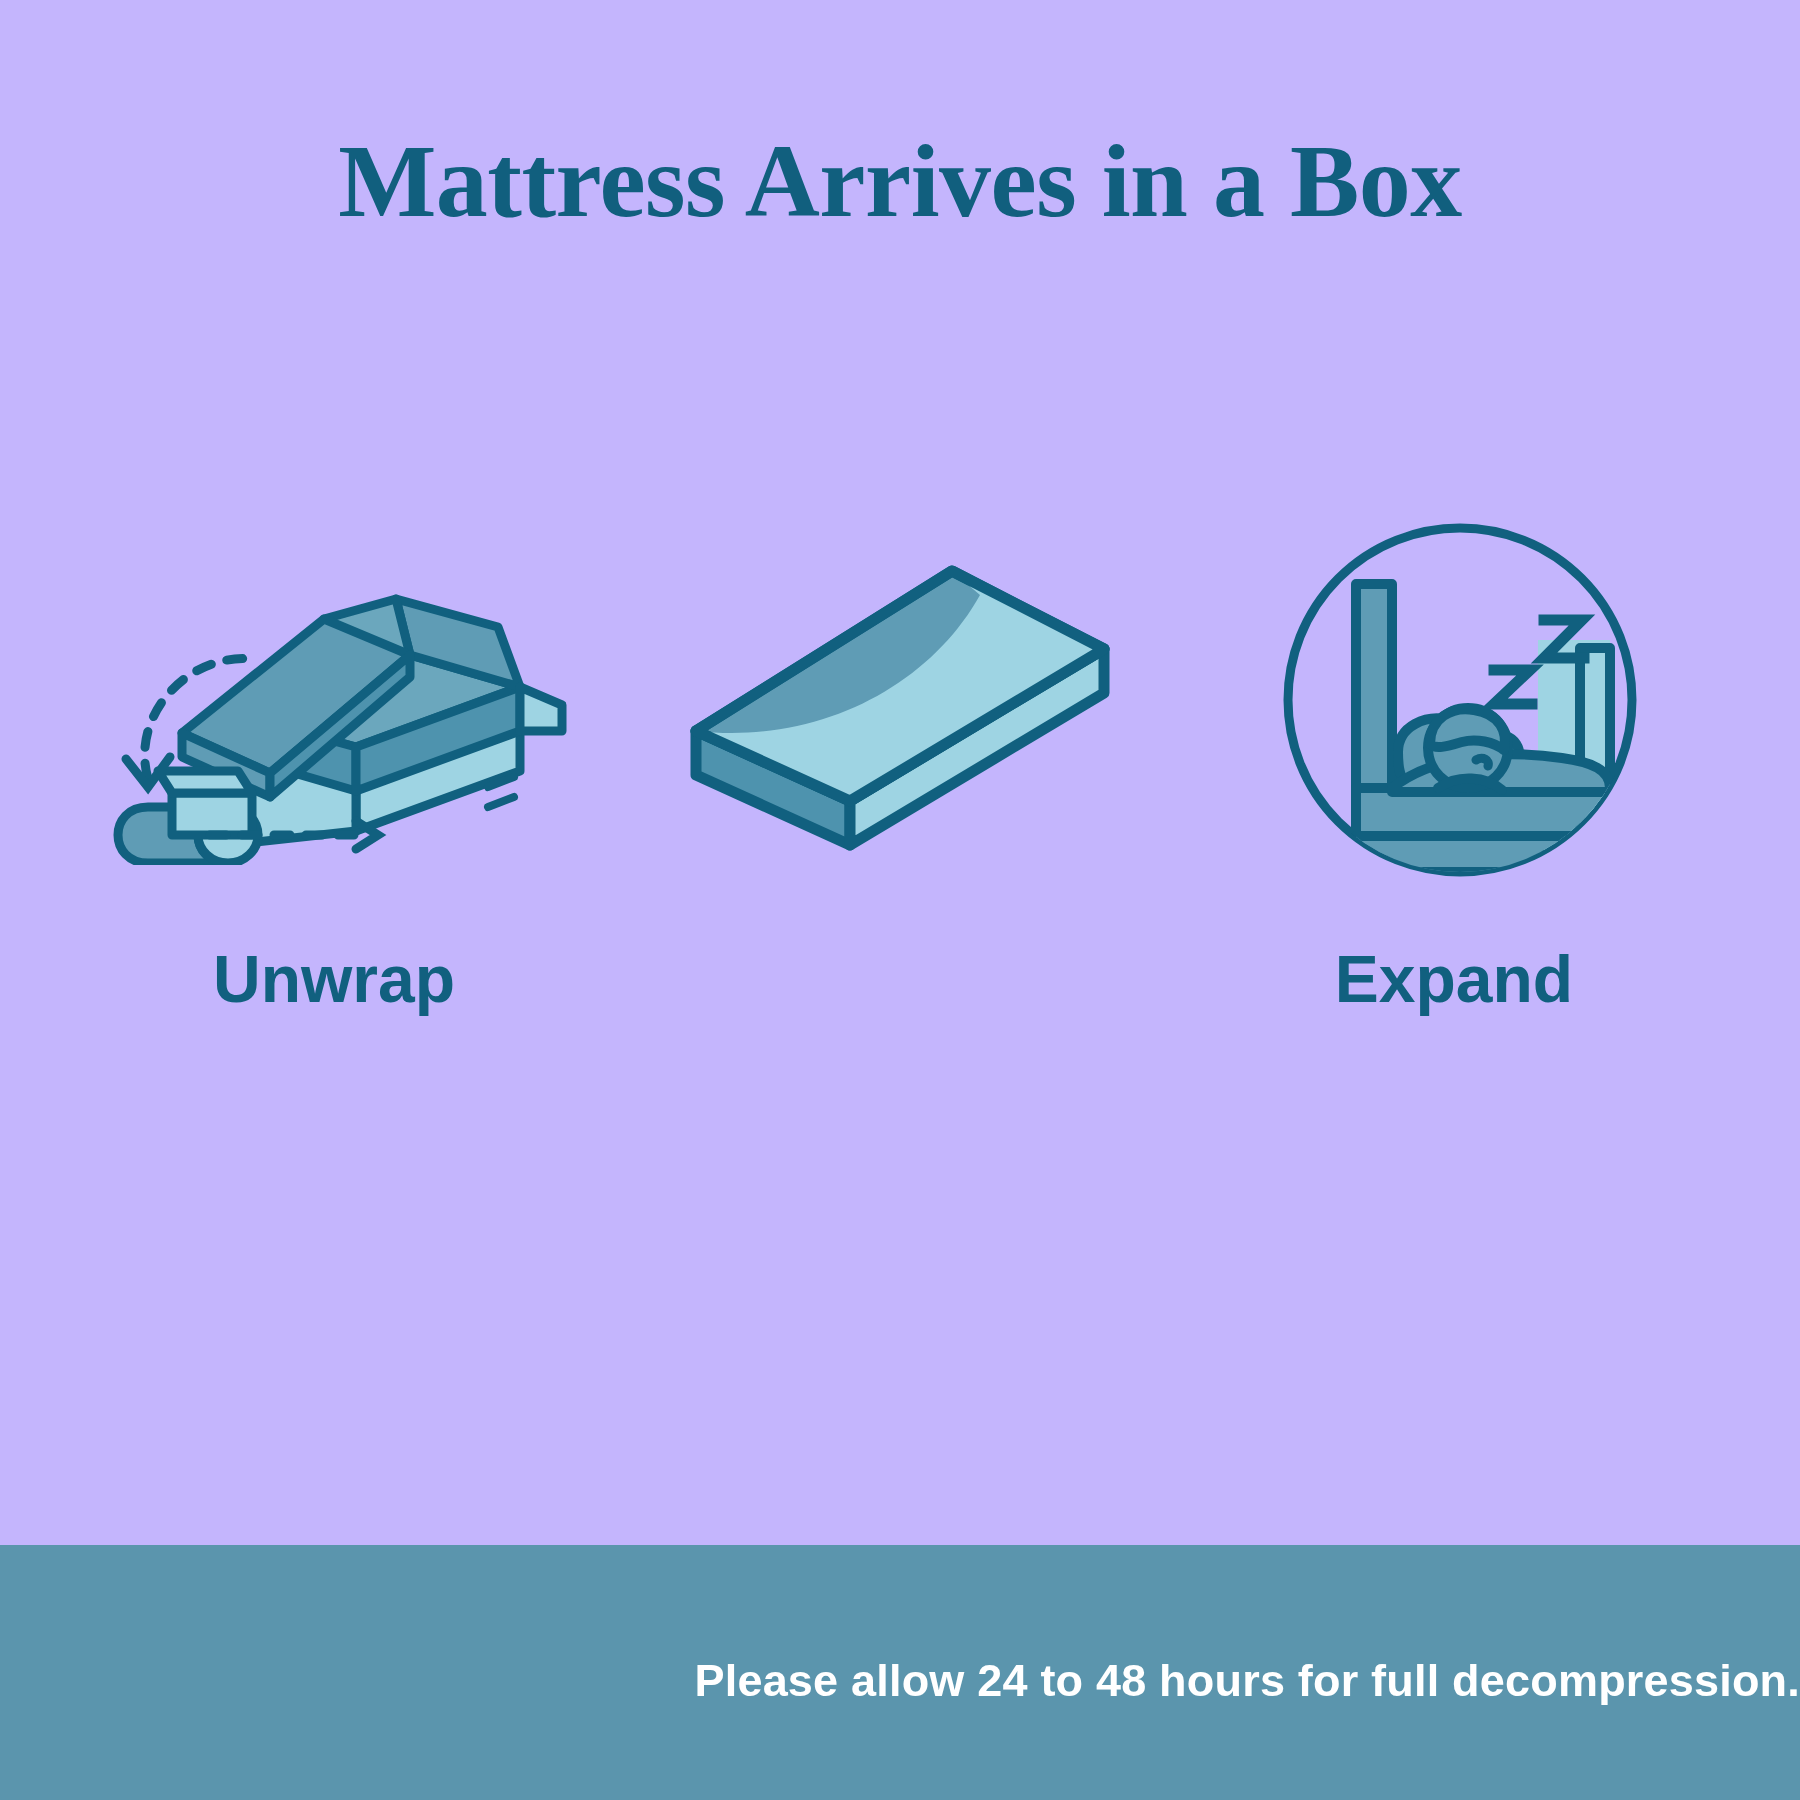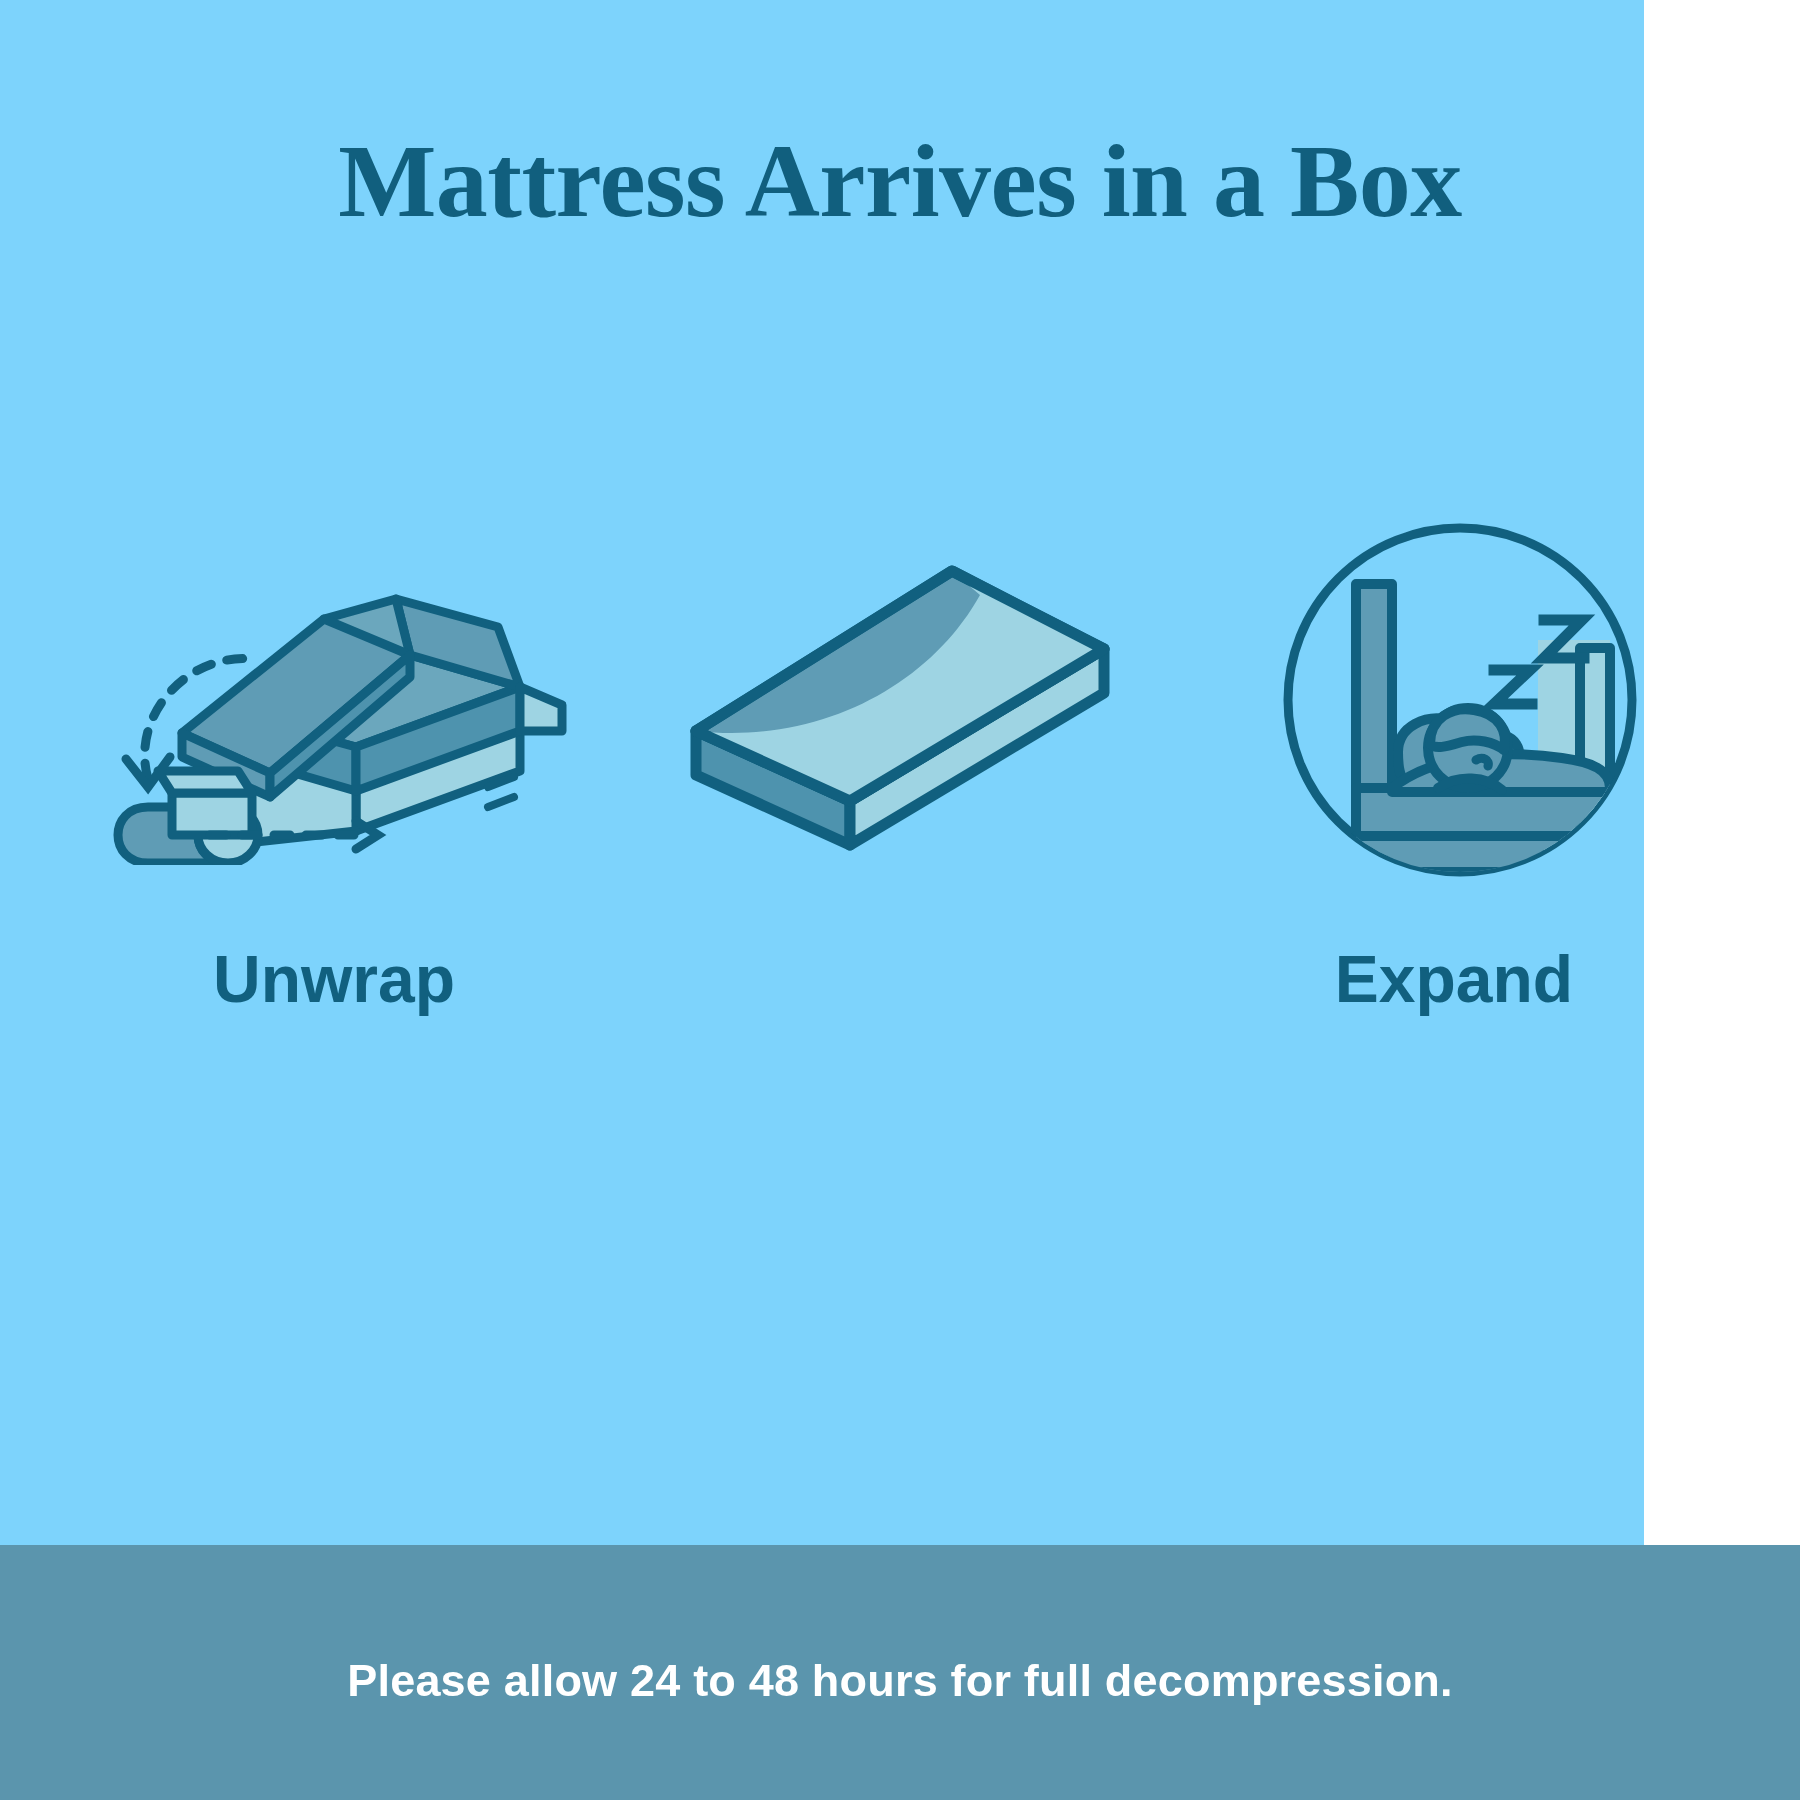--- a/index.html
+++ b/index.html
@@ -8,23 +8,23 @@
   }
   body {
     width: 1800px;
     height: 1800px;
     overflow: hidden;
     font-family: "Liberation Sans", sans-serif;
   }
 
   #poster {
     position: relative;
-    width: 1644px;
+    width: 1800px;
     height: 1800px;
-    background: #7dd3fc;
+    background: #c4b5fd;
     box-sizing: border-box;
   }
 
   
   #title {
     position: absolute;
     top: 126px;
     left: 0;
     width: 1800px;
     text-align: center;
@@ -89,21 +89,21 @@
   
   #footer-banner {
     position: absolute;
     left: 0;
     bottom: 0;
     width: 1800px;
     height: 255px;
     background: #5b95ad;
     display: flex;
     align-items: center;
-    justify-content: center;
+    justify-content: flex-end;
   }
 
   #footer-text {
     font-family: "Liberation Sans", sans-serif;
     font-weight: bold;
     font-size: 45px;
     color: #ffffff;
     letter-spacing: 0.2px;
     white-space: nowrap;
     transform: translateY(8px);

